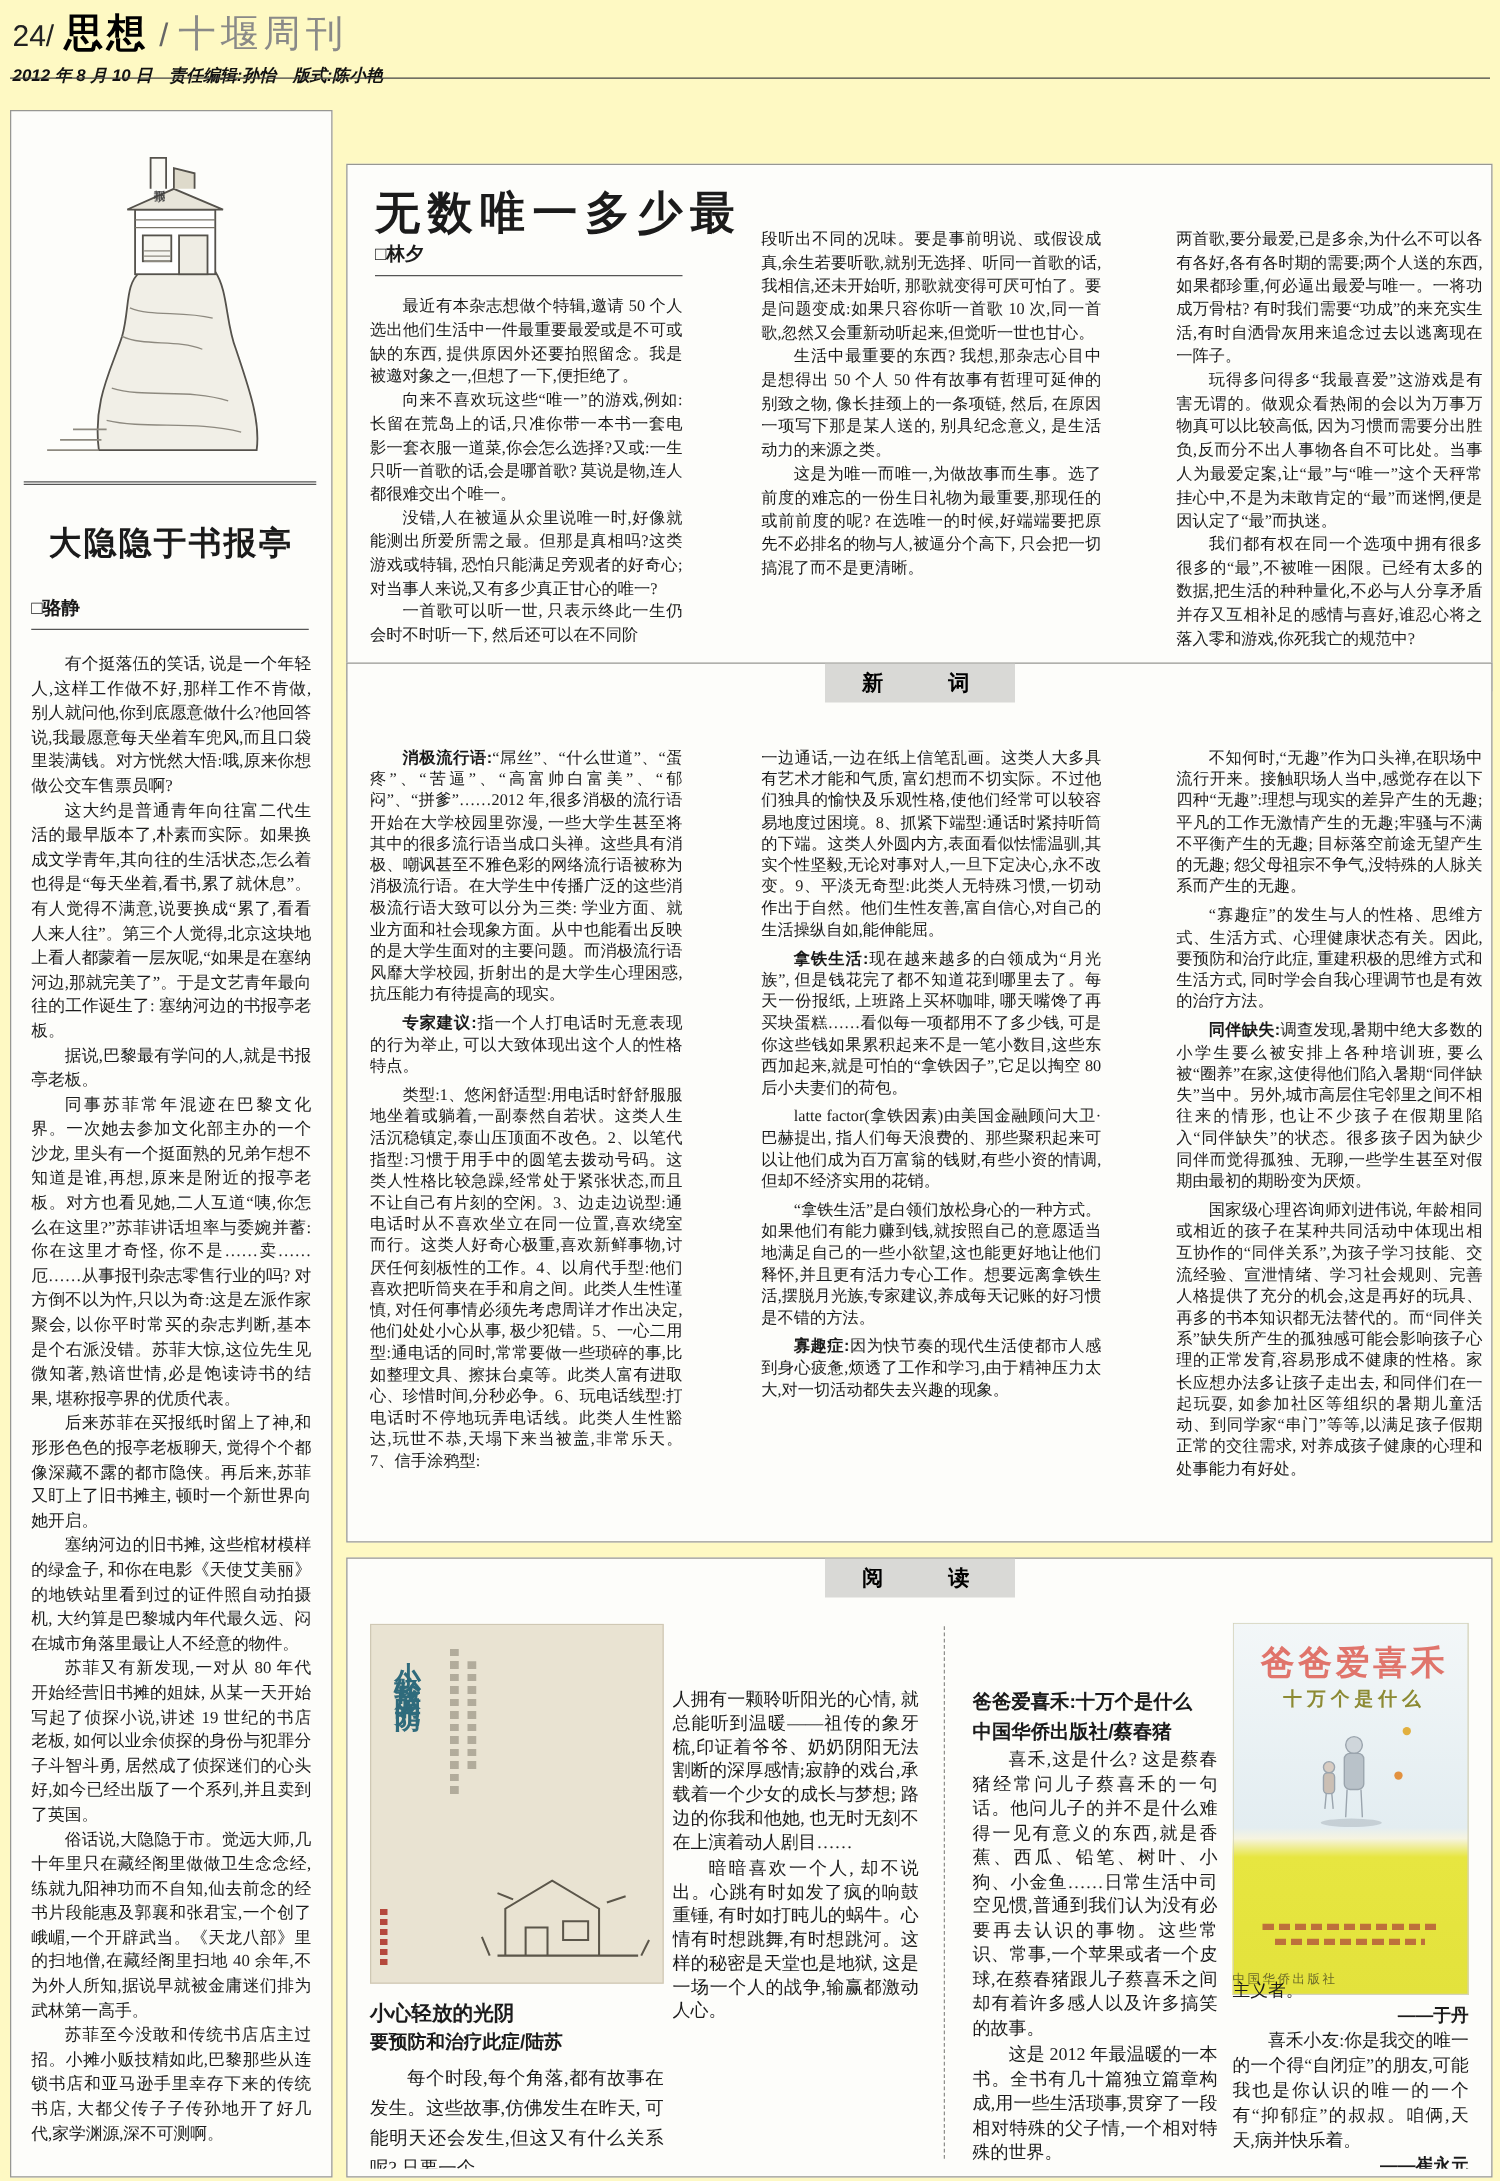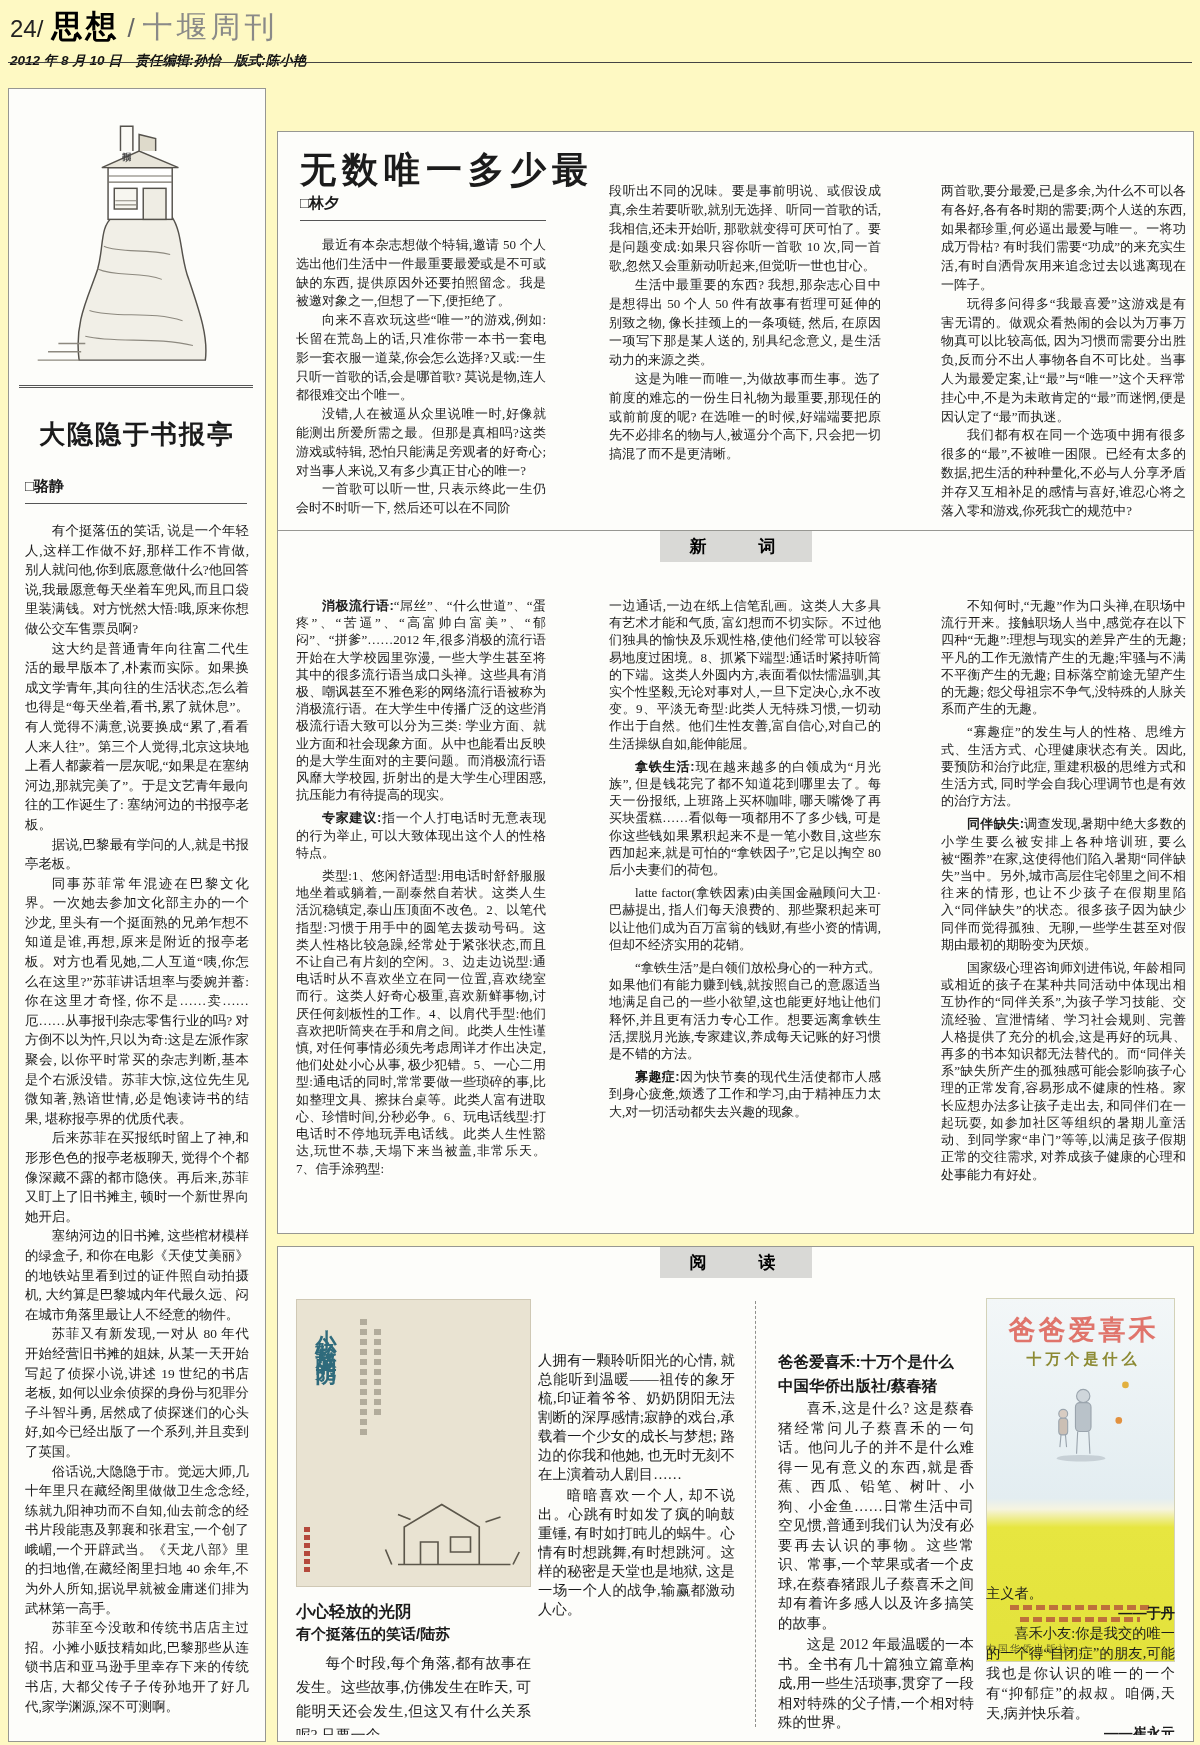--- a/index.html
+++ b/index.html
@@ -66,21 +66,21 @@
   .r-c4{left:708px;top:336px;width:189px;height:152px;font-size:14.2px;line-height:20px;}
   .sig{text-align:right;font-weight:bold;text-indent:0;font-family:"Liberation Sans",sans-serif;}
   
   .cover1{position:absolute;left:18px;top:52px;width:235px;height:288px;background:#e9e3d2;
           box-shadow:0 0 0 1px #cfc8b4 inset;overflow:hidden;}
   .cover1 .vtitle{position:absolute;left:16px;top:14px;writing-mode:vertical-rl;
           font-size:21px;font-weight:bold;color:#2f6b7c;letter-spacing:6px;}
   .cover1 .vbar{position:absolute;width:7px;background:repeating-linear-gradient(#9a9484 0 6px,transparent 6px 10px);opacity:.7;}
   .cover1 .redmark{position:absolute;left:8px;bottom:14px;width:6px;height:46px;
           background:repeating-linear-gradient(#b5493c 0 5px,transparent 5px 8px);}
-  .cover2{position:absolute;left:708px;top:51px;width:189px;height:364px;overflow:hidden;
+  .cover2{position:absolute;left:708px;top:51px;width:189px;height:298px;overflow:hidden;
           background:linear-gradient(#f3f7f8 0%,#e3edf1 55%,#f6f4e0 58%,#e7e640 63%,#e3e23c 100%);
           box-shadow:0 0 0 1px #d3d2b8 inset;}
   .cover2 .btitle{position:absolute;left:10px;top:14px;width:175px;text-align:center;
           font-size:27px;font-weight:bold;color:#e0746b;letter-spacing:3px;
           font-family:"Liberation Sans",sans-serif;}
   .cover2 .bsub{position:absolute;left:10px;top:52px;width:175px;text-align:center;
           font-size:15px;color:#8c8a33;letter-spacing:4px;font-weight:bold;}
   .cover2 .redrow{position:absolute;left:24px;width:140px;height:5px;
           background:repeating-linear-gradient(90deg,#b04a3a 0 9px,transparent 9px 13px);opacity:.75;}
   .cover2 .pub{position:absolute;left:0;bottom:6px;width:100%;text-align:left;
@@ -194,21 +194,21 @@
       <div class="redmark"></div>
       <svg viewBox="0 0 120 80" style="position:absolute;right:8px;bottom:10px;width:150px;height:100px;">
         <g fill="none" stroke="#5b564a" stroke-width="1.3">
           <path d="M20 70 H110 M25 70 V40 L55 22 L85 40 V70 M38 70 V52 H52 V70"></path>
           <path d="M62 48 H78 V60 H62 Z M15 70 L10 58 M112 70 L117 60 M30 34 L20 30 M90 36 L102 32"></path>
         </g>
       </svg>
     </div>
     <div class="r-caption">
       <div class="t1">小心轻放的光阴</div>
-      <div class="t2">有个挺落伍的笑话/陆苏</div>
+      <div class="t2">要预防和治疗此症/陆苏</div>
     </div>
     <div class="col r-c1text">
       <p>每个时段,每个角落,都有故事在发生。这些故事,仿佛发生在昨天, 可能明天还会发生,但这又有什么关系呢? 只要一个</p>
     </div>
 
     <div class="col r-c2">
       <p class="noind">人拥有一颗聆听阳光的心情, 就总能听到温暖——祖传的象牙梳,印证着爷爷、奶奶阴阳无法割断的深厚感情;寂静的戏台,承载着一个少女的成长与梦想; 路边的你我和他她, 也无时无刻不在上演着动人剧目……</p>
       <p>暗暗喜欢一个人, 却不说出。心跳有时如发了疯的响鼓重锤, 有时如打盹儿的蜗牛。心情有时想跳舞,有时想跳河。这样的秘密是天堂也是地狱, 这是一场一个人的战争,输赢都激动人心。</p>
     </div>
 

